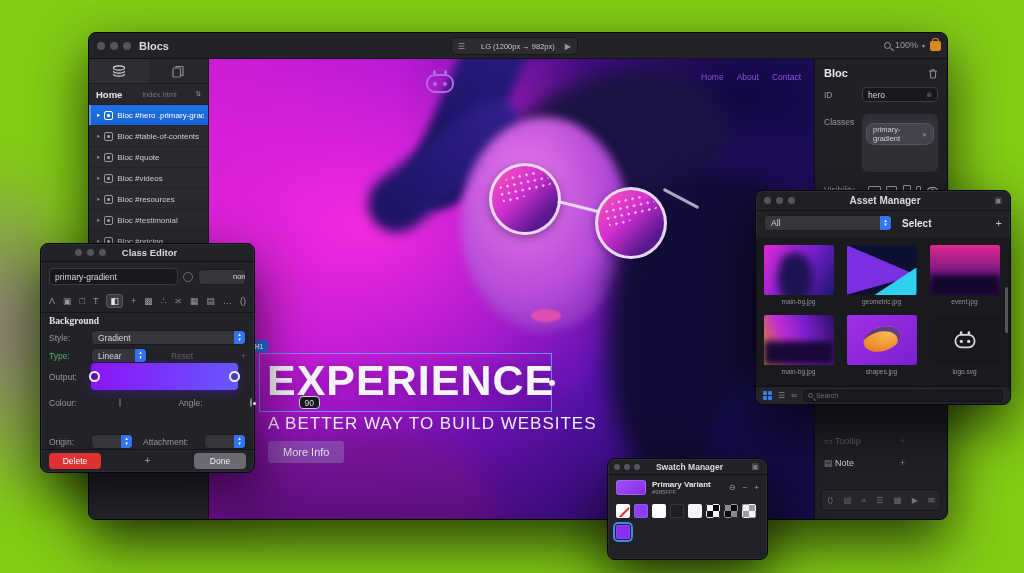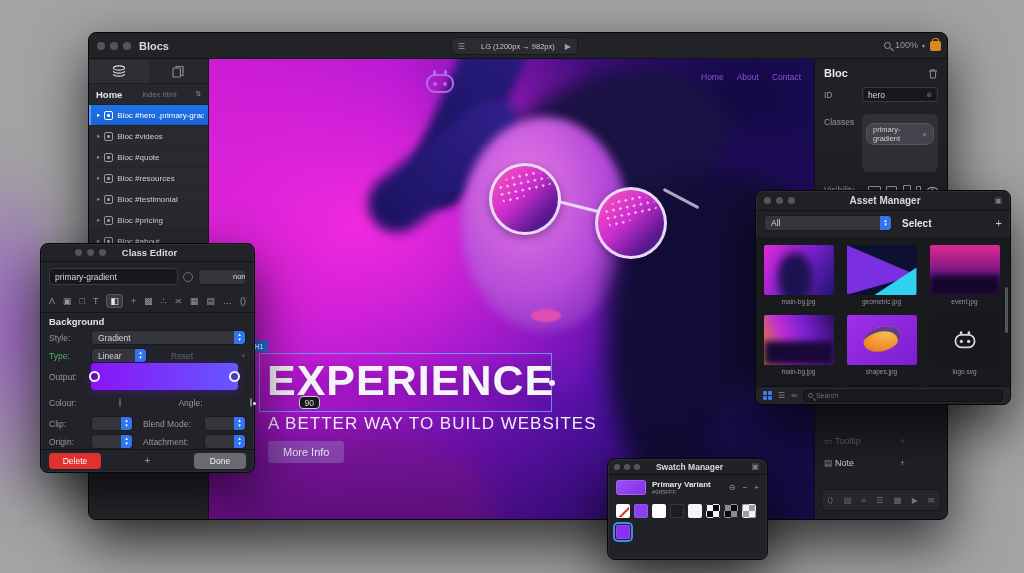--- a/index.html
+++ b/index.html
@@ -1,17 +1,17 @@
 <!DOCTYPE html>
 <html><head>
 <meta charset="utf-8">
 <style>
   * { margin:0; padding:0; box-sizing:border-box; }
   html,body { width:1024px; height:573px; overflow:hidden; background:#0a0c13; font-family:"Liberation Sans", sans-serif; }
-  .stage { position:absolute; inset:0; width:1024px; height:573px; background:#a3a3a3; }
+  .stage { position:absolute; inset:0; width:1024px; height:573px; background:#84cc16; }
   .glow { position:absolute; left:-60px; top:150px; width:140px; height:360px; background:radial-gradient(closest-side, rgba(150,40,230,.55), rgba(150,40,230,0)); filter:blur(18px); }
 
   
   .win { position:absolute; background:#1f2025; border-radius:8px; border:1px solid #08080c;
          box-shadow:0 22px 55px rgba(0,0,0,.7), inset 0 0 0 1px rgba(255,255,255,.05); }
   .tbar { position:relative; display:flex; align-items:center; border-bottom:1px solid #111216; }
   .lights { display:flex; gap:5px; margin-left:8px; z-index:2; }
   .light { width:8px; height:8px; border-radius:50%; background:#54555c; }
   .light.s { width:7px; height:7px; }
   .ttl { position:absolute; left:4px; right:0; text-align:center; font-weight:bold; color:#d9d9de; }
@@ -235,26 +235,31 @@
           <span class="ud">⇅</span>
         </div>
         <div class="trow sel">
           <span class="dis">▸</span>
             <span class="bicon"></span>
             <span class="tlabel">Bloc #hero .primary-gradient</span>
         </div>
         <div class="trow">
           <span class="dis">▸</span>
             <span class="bicon"></span>
+            <span class="tlabel">Bloc #table-of-contents</span>
+        </div>
+        <div class="trow">
+          <span class="dis">▸</span>
+            <span class="bicon"></span>
+            <span class="tlabel">Bloc #quote</span>
+        </div>
+        <div class="trow">
+          <span class="dis">▸</span>
+            <span class="bicon"></span>
             <span class="tlabel">Bloc #videos</span>
-        </div>
-        <div class="trow">
-          <span class="dis">▸</span>
-            <span class="bicon"></span>
-            <span class="tlabel">Bloc #quote</span>
         </div>
         <div class="trow">
           <span class="dis">▸</span>
             <span class="bicon"></span>
             <span class="tlabel">Bloc #resources</span>
         </div>
         <div class="trow">
           <span class="dis">▸</span>
             <span class="bicon"></span>
             <span class="tlabel">Bloc #testimonial</span>
@@ -432,21 +437,21 @@
       <span>∴</span>
       <span>≍</span>
       <span>▦</span>
       <span>▤</span>
       <span>…</span>
       <span>()</span>
     </div>
     <div class="divline" style="position:absolute; left:0; right:0; top:68px; height:1px; background:#131418;"></div>
 
     <div class="ce-row" style="left:8px; top:72px;">
-        <span style="font-size:9.5px; font-weight:bold; color:#e4e4e8;">Background</span>
+        <span style="font-size:9.5px; font-weight:bold; color:#e4e4e8;font-family:Liberation Serif, serif;">Background</span>
       </div>
 
     <div class="ce-row" style="left:8px; right:8px; top:86px;">
       <span class="lbl" style="width:42px;">Style:</span>
       <div class="dd" style="flex:1;">
         <span>Gradient</span>
         <span class="stp">
             <span>▲</span>
             <span>▼</span>
           </span>
@@ -475,38 +480,20 @@
     <div class="ce-row" style="left:8px; right:26px; top:152px;gap:43px;">
       <span class="lbl" style="width:42px;">Colour:</span>
       <span class="swbar"></span>
       <span class="lbl" style="margin-left:14px;">Angle:</span>
       <span class="radio" style="margin-left:4px;"></span>
       <span class="field" style="width:28px; height:13px; margin-left:4px; border-color:#c9c9cf; justify-content:center;">
           <span>90</span>
         </span>
     </div>
 
-    <div class="ce-row" style="left:8px; right:8px; top:172px;">
-      <span class="lbl" style="width:42px;">Clip:</span>
-      <div class="dd" style="width:42px;">
-          <span></span>
-          <span class="stp">
-            <span>▲</span>
-            <span>▼</span>
-          </span>
-        </div>
-      <span class="lbl" style="margin-left:10px; width:48px;">Blend Mode:</span>
-      <div class="dd" style="width:42px; margin-left:auto;">
-          <span></span>
-          <span class="stp">
-            <span>▲</span>
-            <span>▼</span>
-          </span>
-        </div>
-    </div>
 
     <div class="ce-row" style="left:8px; right:8px; top:190px;">
       <span class="lbl" style="width:42px;">Origin:</span>
       <div class="dd" style="width:42px;">
           <span></span>
           <span class="stp">
             <span>▲</span>
             <span>▼</span>
           </span>
         </div>

